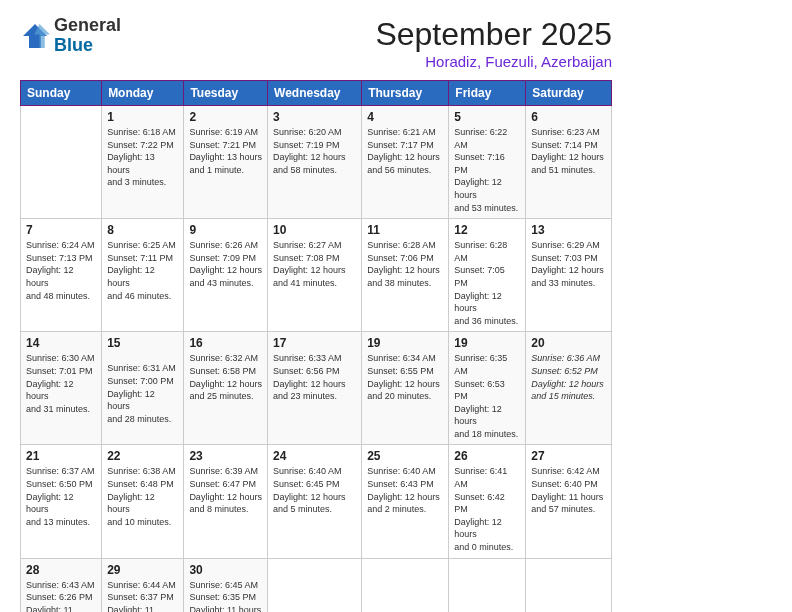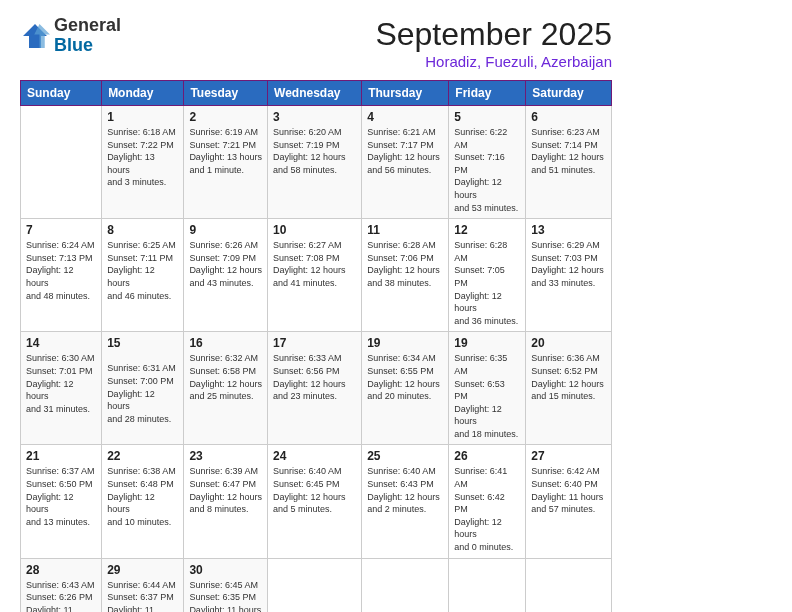--- a/index.html
+++ b/index.html
@@ -272,21 +272,21 @@
           </td>
           <td>
             <span class="day-num">19</span>
             <div class="day-info" style="white-space: pre-line;">Sunrise: 6:35 AM
 Sunset: 6:53 PM
 Daylight: 12 hours
 and 18 minutes.</div>
           </td>
           <td>
             <span class="day-num">20</span>
-            <div class="day-info" style="white-space: pre-line;">Sunrise: 6:36 AM
+            <div class="day-info" style="white-space: pre-line; font-style: italic;">Sunrise: 6:36 AM
 Sunset: 6:52 PM
 Daylight: 12 hours
 and 15 minutes.</div>
           </td>
         </tr>
         <tr>
           <td>
             <span class="day-num">21</span>
             <div class="day-info" style="white-space: pre-line;">Sunrise: 6:37 AM
 Sunset: 6:50 PM

